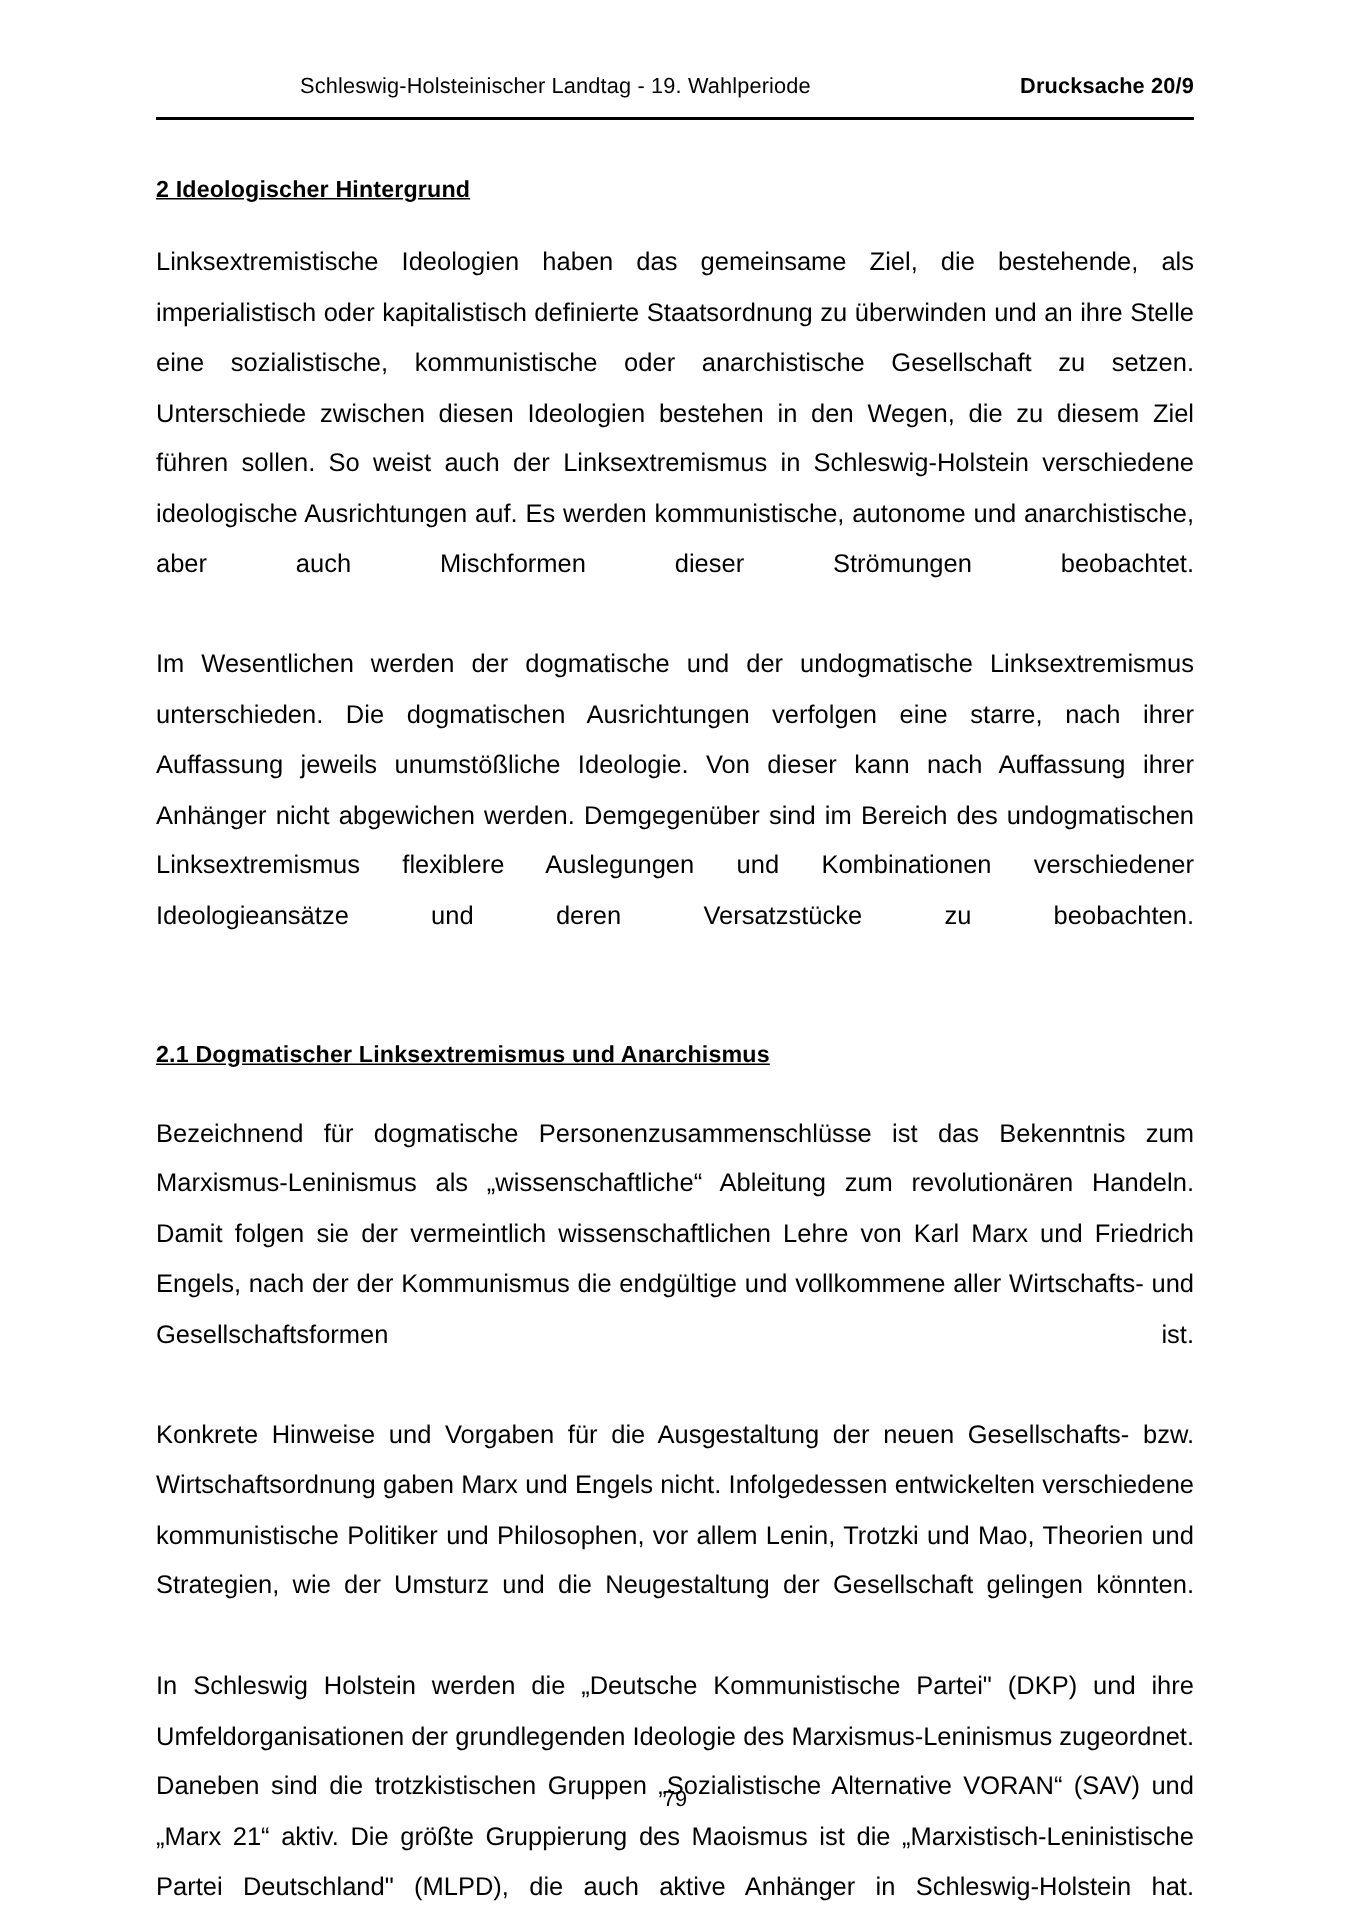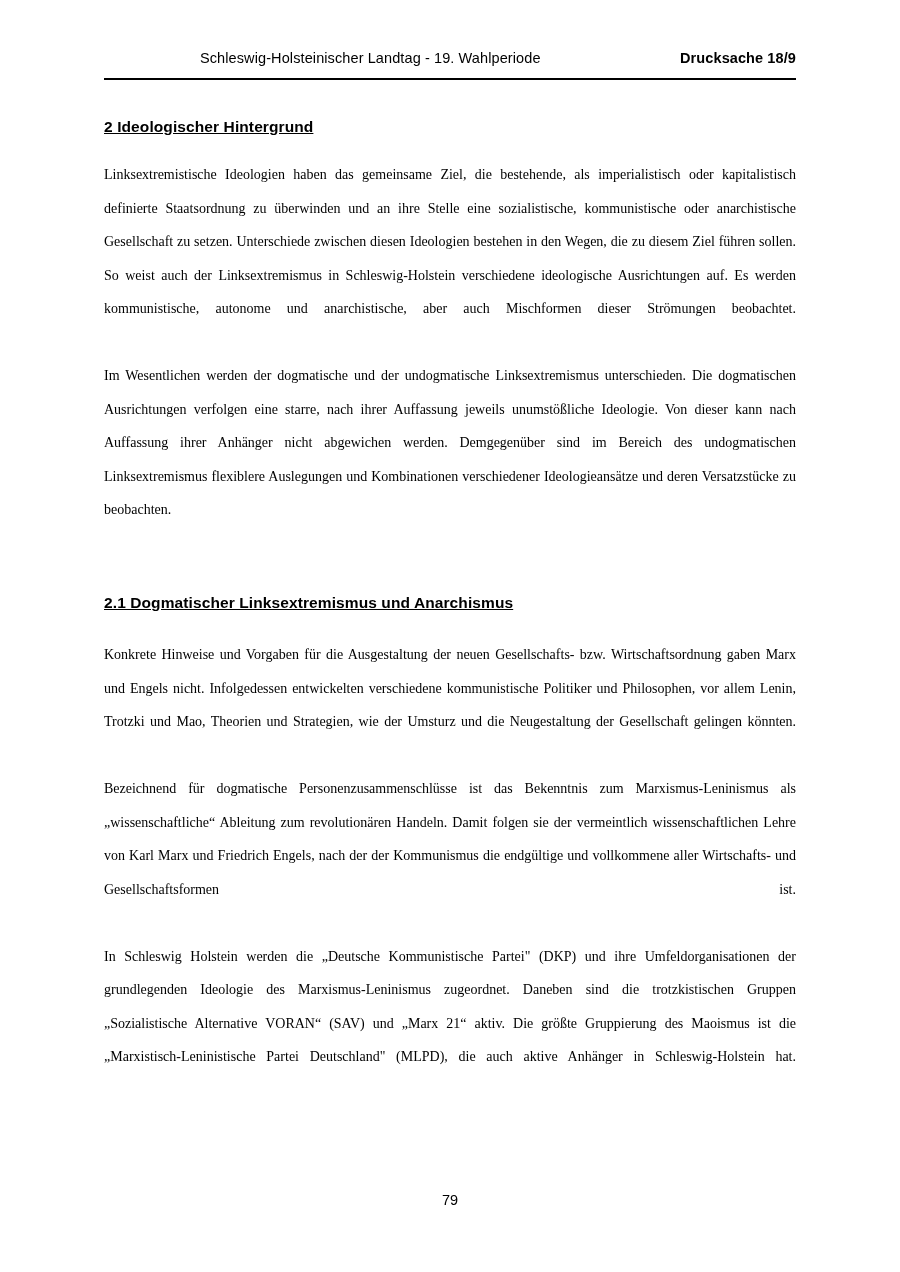--- a/index.html
+++ b/index.html
@@ -62,28 +62,27 @@
     font-weight: bold;
     margin: 0 0 22px 0;
     letter-spacing: 0.1px;
     text-decoration: underline;
   }
   h2.section-title.sub {
     margin-top: 34px;
     margin-bottom: 26px;
   }
   p.body {
-    font-size: 14px;
+    font-size: 17px;
     line-height: 33.5px;
     margin: 0;
     text-align: justify;
     text-justify: inter-word;
     -webkit-hyphens: none;
     hyphens: none;
-    font-family: Liberation Serif, serif;
   }
   p.body + p.body {
     margin-top: 0;
   }
   p.body.gap {
     margin-top: 0px;
   }
   
   p.body::after {
     content: "";
@@ -100,37 +99,37 @@
     font-size: 14.5px;
   }
 </style>
 </head>
 <body>
 
 <div class="page">
 
   <div class="header">
     <span class="header-left">Schleswig-Holsteinischer Landtag - 19. Wahlperiode</span>
-    <span class="header-right">Drucksache 18/9</span>
+    <span class="header-right">Drucksache 20/9</span>
   </div>
   <div class="header-rule"></div>
 
   <div class="content">
 
     <h2 class="section-title">2 Ideologischer Hintergrund</h2>
 
     <p class="body">Linksextremistische Ideologien haben das gemeinsame Ziel, die bestehende, als imperialistisch oder kapitalistisch definierte Staatsordnung zu überwinden und an ihre Stelle eine sozialistische, kommunistische oder anarchistische Gesellschaft zu setzen. Unterschiede zwischen diesen Ideologien bestehen in den Wegen, die zu diesem Ziel führen sollen. So weist auch der Linksextremismus in Schleswig-Holstein verschiedene ideologische Ausrichtungen auf. Es werden kommunistische, autonome und anarchistische, aber auch Mischformen dieser Strömungen beobachtet.</p>
 
     <p class="body gap">Im Wesentlichen werden der dogmatische und der undogmatische Linksextremismus unterschieden. Die dogmatischen Ausrichtungen verfolgen eine starre, nach ihrer Auffassung jeweils unumstößliche Ideologie. Von dieser kann nach Auffassung ihrer Anhänger nicht abgewichen werden. Demgegenüber sind im Bereich des undogmatischen Linksextremismus flexiblere Auslegungen und Kombinationen verschiedener Ideologieansätze und deren Versatzstücke zu beobachten.</p>
 
     <h2 class="section-title sub">2.1 Dogmatischer Linksextremismus und Anarchismus</h2>
 
+    <p class="body">Bezeichnend für dogmatische Personenzusammenschlüsse ist das Bekenntnis zum Marxismus-Leninismus als „wissenschaftliche“ Ableitung zum revolutionären Handeln. Damit folgen sie der vermeintlich wissenschaftlichen Lehre von Karl Marx und Friedrich Engels, nach der der Kommunismus die endgültige und vollkommene aller Wirtschafts- und Gesellschaftsformen ist.</p>
+
     <p class="body gap">Konkrete Hinweise und Vorgaben für die Ausgestaltung der neuen Gesellschafts- bzw. Wirtschaftsordnung gaben Marx und Engels nicht. Infolgedessen entwickelten verschiedene kommunistische Politiker und Philosophen, vor allem Lenin, Trotzki und Mao, Theorien und Strategien, wie der Umsturz und die Neugestaltung der Gesellschaft gelingen könnten.</p>
-
-    <p class="body">Bezeichnend für dogmatische Personenzusammenschlüsse ist das Bekenntnis zum Marxismus-Leninismus als „wissenschaftliche“ Ableitung zum revolutionären Handeln. Damit folgen sie der vermeintlich wissenschaftlichen Lehre von Karl Marx und Friedrich Engels, nach der der Kommunismus die endgültige und vollkommene aller Wirtschafts- und Gesellschaftsformen ist.</p>
 
     <p class="body gap">In Schleswig Holstein werden die „Deutsche Kommunistische Partei" (DKP) und ihre Umfeldorganisationen der grundlegenden Ideologie des Marxismus-Leninismus zugeordnet. Daneben sind die trotzkistischen Gruppen „Sozialistische Alternative VORAN“ (SAV) und „Marx 21“ aktiv. Die größte Gruppierung des Maoismus ist die „Marxistisch-Leninistische Partei Deutschland" (MLPD), die auch aktive Anhänger in Schleswig-Holstein hat.</p>
 
   </div>
 
   <div class="footer">
     <span>79</span>
   </div>
 
 </div>

